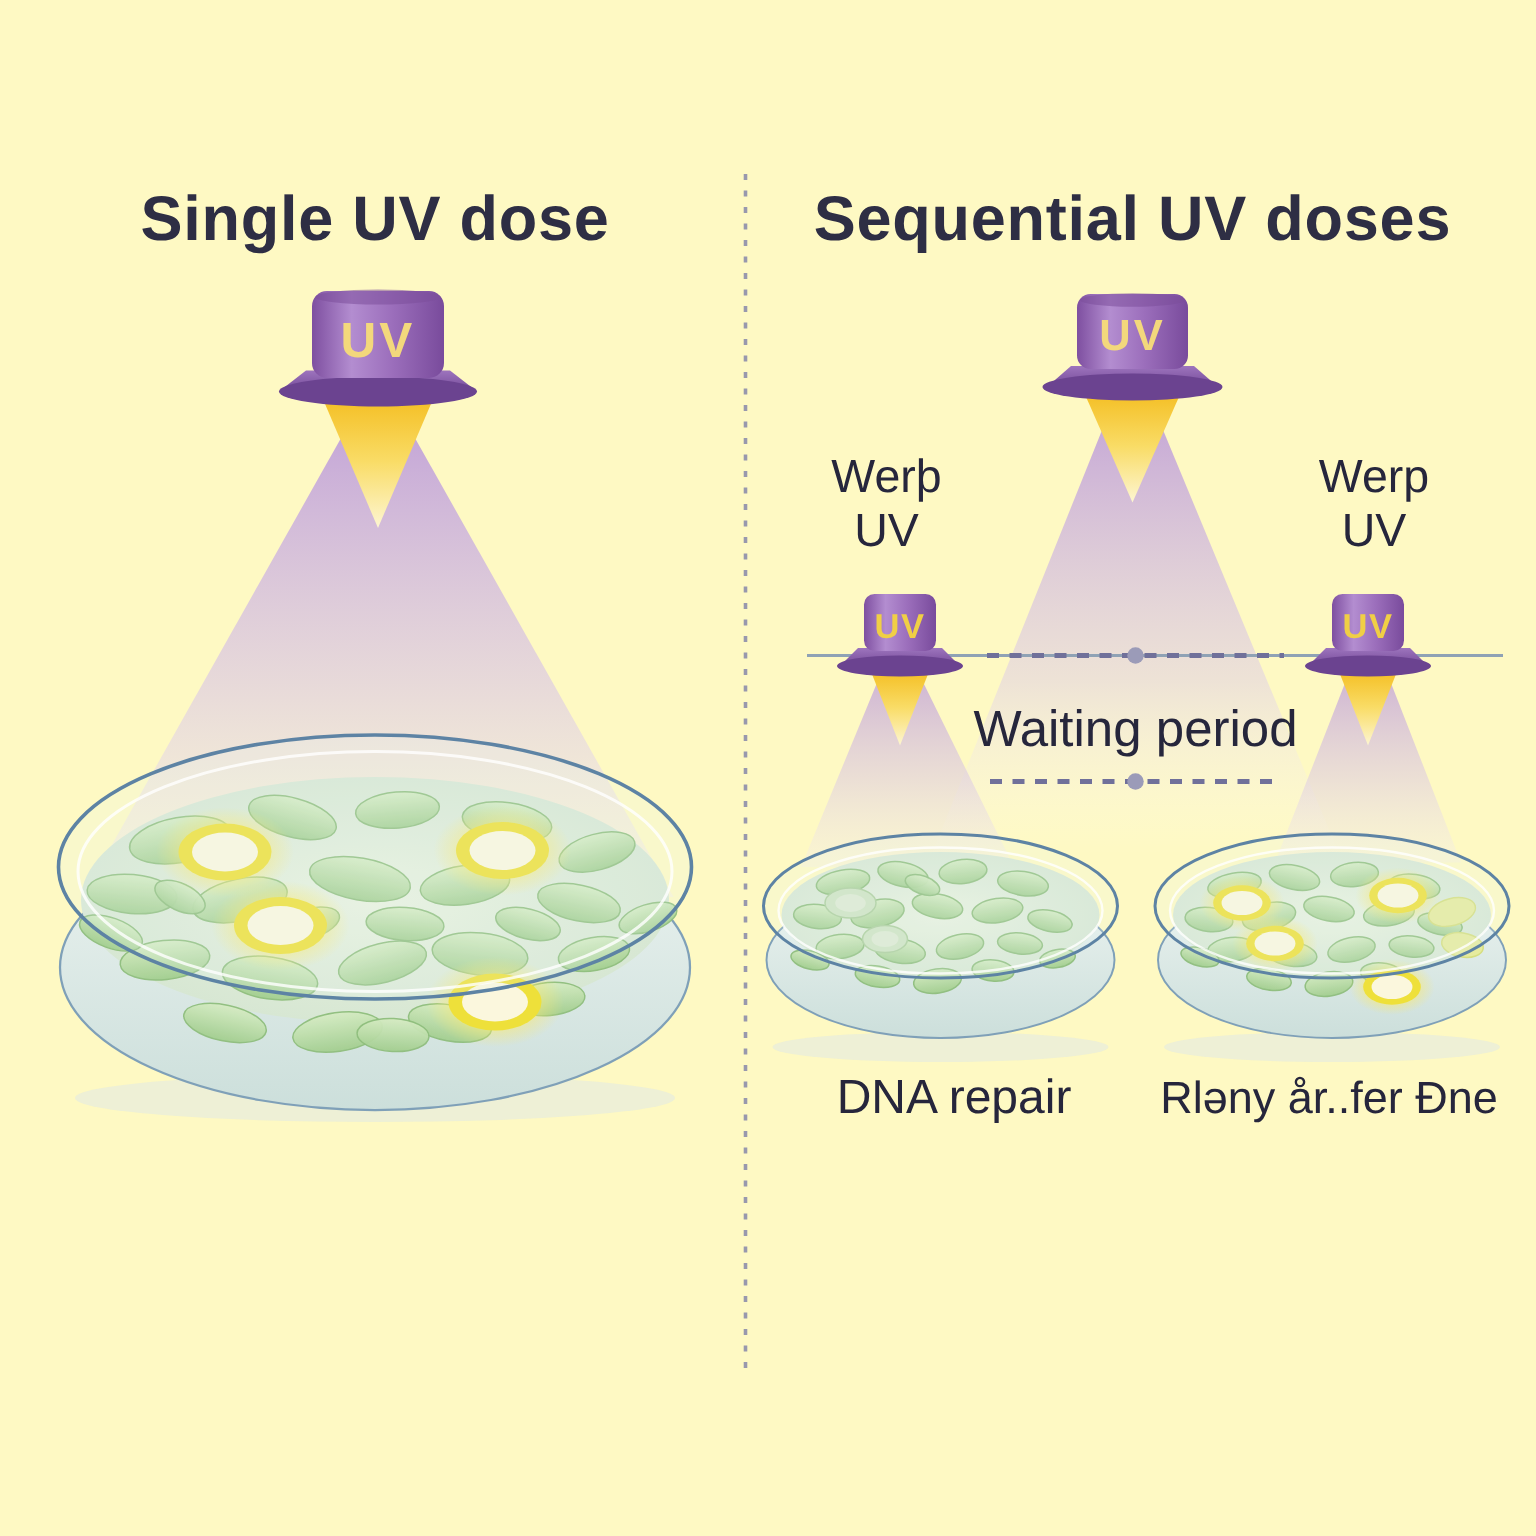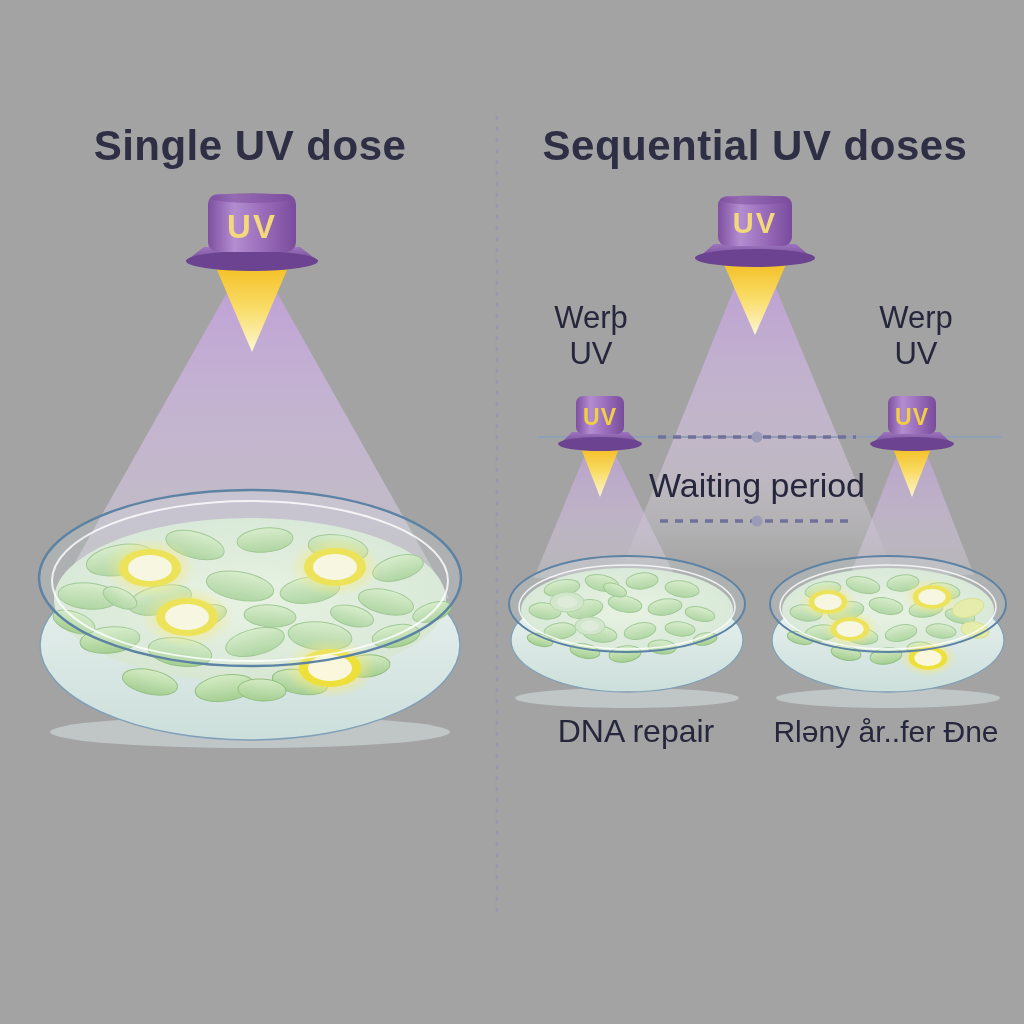--- a/index.html
+++ b/index.html
@@ -1,19 +1,19 @@
 <!DOCTYPE html>
 <html><head>
 <meta charset="utf-8">
 <style>
   html,body{margin:0;padding:0;background:#ffffff;}
   .canvas{
     position:relative;
     width:1024px;height:1024px;
-    background:#a3a3a3;
+    background:#fef9c3;
     font-family:"Liberation Sans", sans-serif;
     overflow:hidden;
   }
   svg{position:absolute;left:0;top:0;}
   text{font-family:"Liberation Sans", sans-serif;}
   .title{font-size:42px;font-weight:700;fill:#2e2e44;letter-spacing:0.5px;}
   .lbl{font-size:31px;fill:#26263c;}
   .wait{font-size:34px;fill:#26263c;}
   .cap{font-size:32px;fill:#26263c;}
   .cap2{font-size:30px;fill:#26263c;}

